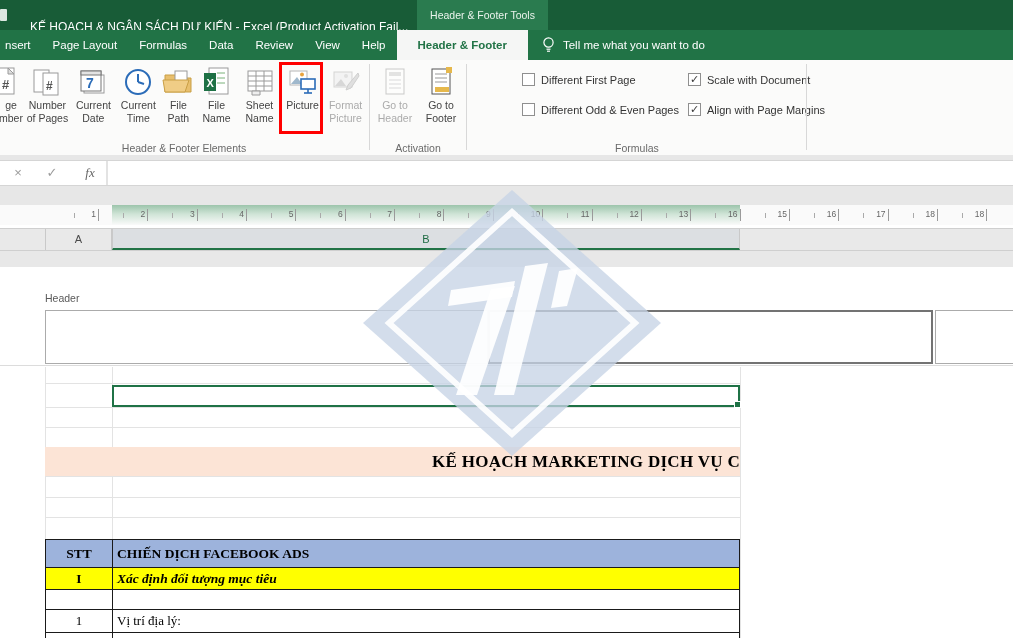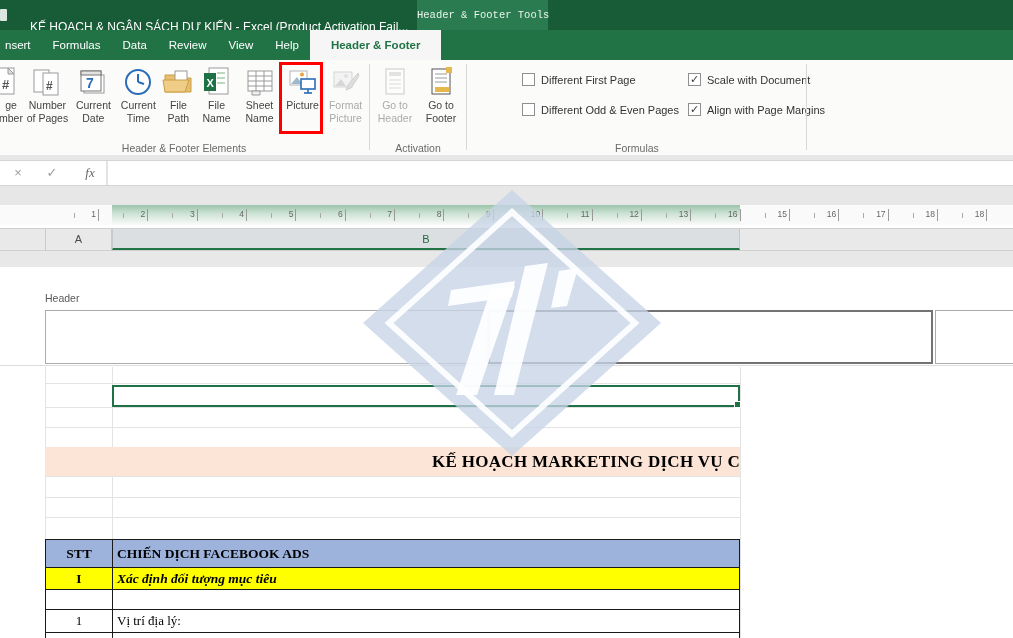--- a/index.html
+++ b/index.html
@@ -3,21 +3,21 @@
 <meta charset="utf-8">
 <style>
   html,body{margin:0;padding:0;background:#fff;}
   .screen{position:relative;width:1013px;height:638px;overflow:hidden;background:#fff;
           font-family:"Liberation Sans","DejaVu Sans",sans-serif;-webkit-font-smoothing:antialiased;}
   
   .titlebar{position:absolute;left:0;top:0;width:1013px;height:30px;background:#185c37;color:#fff;}
   .qat-frag{position:absolute;left:0;top:9px;width:7px;height:12px;background:rgba(255,255,255,.85);border-radius:1px;}
   .doc-title{position:absolute;left:30px;top:12px;height:30px;line-height:30px;font-size:12px;color:#fff;white-space:nowrap;}
   .ctx-tools{position:absolute;left:417px;top:0;width:131px;height:30px;background:#2a7b4f;color:#eaf3ec;
-             font-size:10.5px;text-align:center;line-height:30px;white-space:nowrap;font-family:Liberation Mono, monospace;}
+             font-size:10.5px;text-align:center;line-height:30px;white-space:nowrap;}
   
   .tabrow{position:absolute;left:0;top:30px;width:1013px;height:30px;background:#217346;display:flex;align-items:stretch;}
   .rtab{color:#fff;font-size:11.5px;line-height:30px;padding:0 11px;white-space:nowrap;cursor:default;}
   .rtab.first{margin-left:-6px;}
   .rtab.active{background:#f5f6f5;color:#217346;padding:0 21px;font-weight:bold;}
   .tellme{display:flex;align-items:center;margin-left:14px;color:#fff;font-size:11.5px;white-space:nowrap;gap:8px;}
   
   .ribbon{position:absolute;left:0;top:60px;width:1013px;height:95px;background:#fbfbfa;border-bottom:1px solid #d2d0ce;}
   .rgroup{position:absolute;top:0;height:95px;}
   .gdiv{position:absolute;top:4px;height:86px;width:1px;background:#d8d8d8;}
@@ -83,26 +83,35 @@
 <div class="screen">
 
   <div class="titlebar">
     <div class="qat-frag"></div>
     <div class="doc-title">KẾ HOẠCH &amp; NGÂN SÁCH DỰ KIẾN  -  Excel (Product Activation Fail...</div>
     <div class="ctx-tools">Header &amp; Footer Tools</div>
   </div>
 
   <div class="tabrow" id="tabrow">
       <div class="rtab first">nsert</div>
+      <div class="rtab">Page Layout</div>
       <div class="rtab">Formulas</div>
       <div class="rtab">Data</div>
       <div class="rtab">Review</div>
       <div class="rtab">View</div>
       <div class="rtab">Help</div>
       <div class="rtab active">Header &amp; Footer</div>
+      <div class="tellme">
+        <svg width="13" height="18" viewBox="0 0 13 18">
+          <circle cx="6.5" cy="6.5" r="4.6" fill="none" stroke="#fff" stroke-width="1.2"></circle>
+          <line x1="4.5" y1="13.2" x2="8.5" y2="13.2" stroke="#fff" stroke-width="1.2"></line>
+          <line x1="5" y1="15.2" x2="8" y2="15.2" stroke="#fff" stroke-width="1.2"></line>
+        </svg>
+        <span>Tell me what you want to do</span>
+      </div>
     </div>
 
   <div class="ribbon">
     <div class="rgroup" style="left:0;width:368px;">
       <div class="btnrow" id="elementsBtns" style="margin-left:-2px;">
           <div class="rbtn" style="width: 26px;">
             <div class="icn">
               <svg width="34" height="34" viewBox="0 0 34 34" style="margin-left: -14px;">
                 <rect x="9" y="3" width="18" height="26" fill="#fff" stroke="#9a9a9a"></rect>
                 <path d="M21 3 27 9 21 9Z" fill="#ddd" stroke="#9a9a9a"></path>

